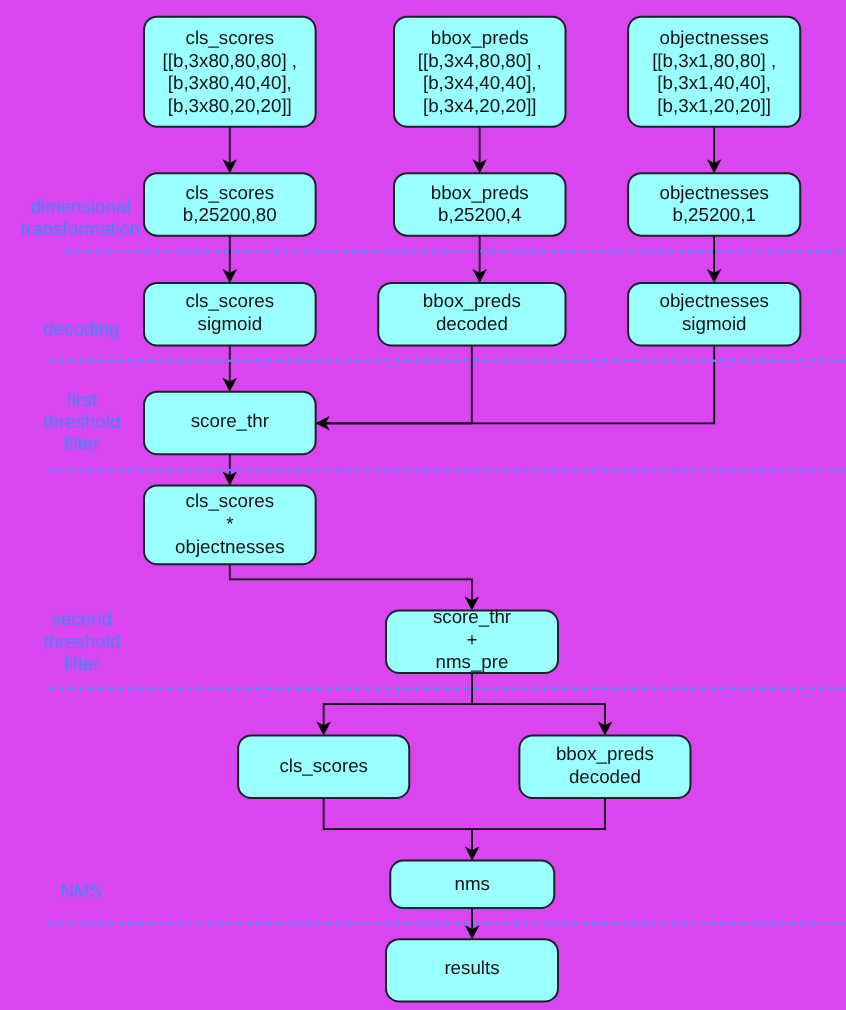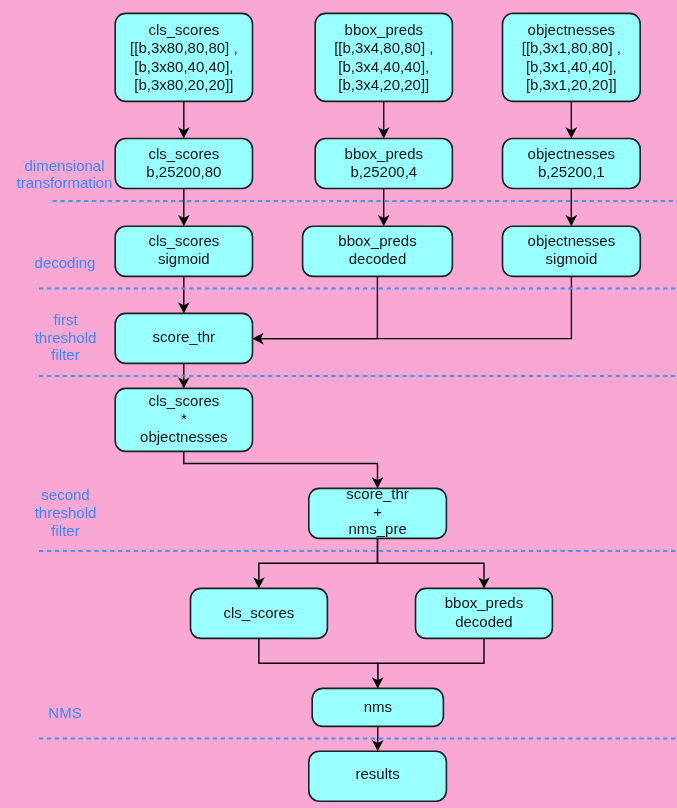--- a/index.html
+++ b/index.html
@@ -1,19 +1,19 @@
 <!DOCTYPE html>
 <html><head>
 <meta charset="utf-8">
 <title>Detection head post-processing flowchart</title>
 <style>
   html, body { margin:0; padding:0; background:#ffffff; }
   body { width:677px; height:808px; overflow:hidden;
          font-family:"Liberation Sans", sans-serif; }
-  #canvas { position:relative; width:677px; height:808px; background:#f9a8d4; }
+  #canvas { position:relative; width:677px; height:808px; background:#d946ef; }
   svg.layer { position:absolute; left:0; top:0; width:677px; height:808px;
               shape-rendering:geometricPrecision; }
   .node-box { fill:#99FFFF; stroke:#1A2222; stroke-width:1.6; }
   .node-text { font-family:"Liberation Sans", sans-serif; font-size:15px;
                fill:#141414; text-anchor:middle; }
   .stage-text { font-family:"Liberation Sans", sans-serif; font-size:15px;
                 fill:#3D87F7; text-anchor:middle; }
   .edge { stroke:#000000; stroke-width:1.4; fill:none; }
   .arrow-head { fill:#000000; stroke:none; }
   .separator { stroke:#4A90F7; stroke-width:2.0; stroke-dasharray:4.3 3.6; fill:none; }

